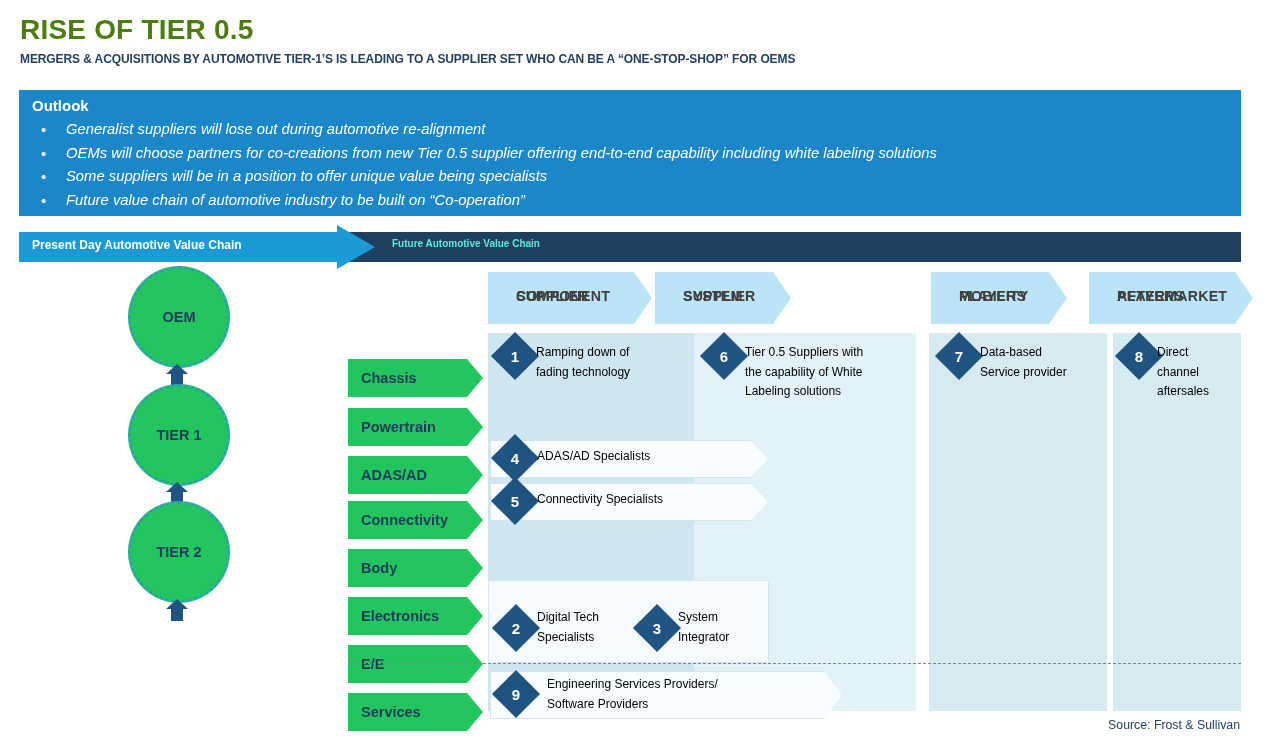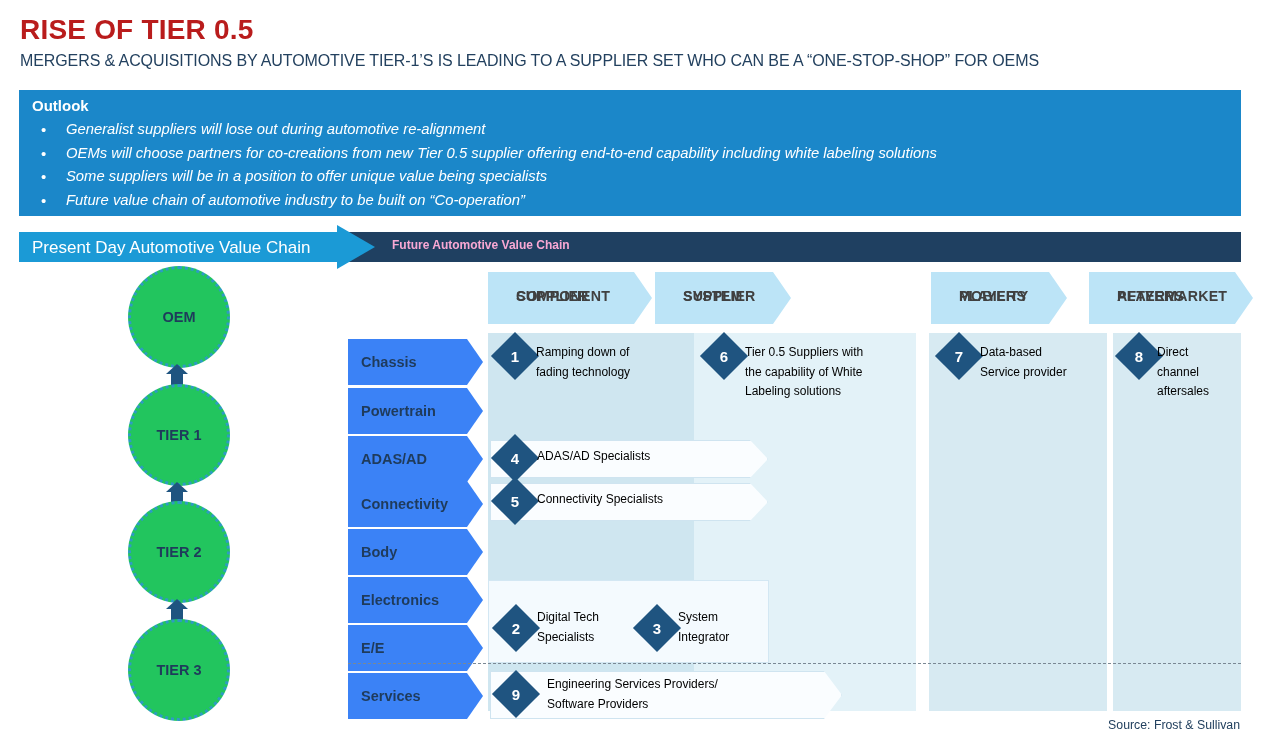--- a/index.html
+++ b/index.html
@@ -10,25 +10,25 @@
     color:#1F3B5B;
     overflow:hidden;
     position:relative;
   }
   .slide{position:relative;width:1280px;height:741px;}
 
   
   .title{
     position:absolute;left:20px;top:14px;
     font-size:28px;font-weight:bold;letter-spacing:.2px;
-    color:#b91c1c;
+    color:#4d7c0f;
   }
   .subtitle{
     position:absolute;left:20px;top:52px;
-    font-size:16px;font-weight:400;letter-spacing:-.1px;
+    font-size:12px;font-weight:700;letter-spacing:-.1px;
     color:#23415F;white-space:nowrap;
   }
 
   
   .outlook{
     position:absolute;left:19px;top:90px;width:1222px;height:126px;
     background:#1B87C9;
     color:#ffffff;
   }
   .outlook-title{
@@ -47,35 +47,35 @@
   .outlook li .bul{
     position:absolute;left:8px;top:0px;font-style:normal;font-size:15px;
   }
 
   
   .banner-dark{
     position:absolute;left:348px;top:232px;width:893px;height:30px;
     background:#1F4061;
   }
   .banner-dark .lbl{
-    position:absolute;left:44px;top:6px;color:#f9a8d4;font-size:12px;font-weight:bold;
+    position:absolute;left:44px;top:6px;color:#5eead4;font-size:10px;font-weight:bold;
   }
   .banner-light{
     position:absolute;left:19px;top:232px;width:370px;height:30px;
   }
   .banner-light .body{
     position:absolute;left:0;top:0;width:330px;height:30px;background:#1B9AD6;
   }
   .banner-light .arrow{
     position:absolute;left:318px;top:-7px;width:0;height:0;
     border-top:22px solid transparent;border-bottom:22px solid transparent;
     border-left:38px solid #1B9AD6;
   }
   .banner-light .lbl{
-    position:absolute;left:13px;top:6px;color:#fff;font-size:17px;font-weight:normal;
+    position:absolute;left:13px;top:6px;color:#fff;font-size:12px;font-weight:bold;
     white-space:nowrap;
   }
 
   
   .tier-circle{
     position:absolute;width:96px;height:96px;border-radius:50%;
     border:3px dotted #2E9BC4;background:#22c55e;
     display:flex;align-items:center;justify-content:center;
     font-size:14.5px;font-weight:bold;color:#1F3B5B;
   }
@@ -100,25 +100,25 @@
     color:#404040;font-size:14.2px;font-weight:bold;line-height:17px;
     letter-spacing:.2px;
   }
   .chev-head span{position:absolute;left:14px;top:8px;}
 
   
   .band{position:absolute;}
 
   
   .row-label{
-    position:absolute;left:348px;height:46px;width:135px;
-    background:#3b82f6;
+    position:absolute;left:348px;height:38px;width:135px;
+    background:#22c55e;
     clip-path:polygon(0 0, calc(100% - 16px) 0, 100% 50%, calc(100% - 16px) 100%, 0 100%);
     color:#1F3B5B;font-size:14.5px;font-weight:bold;
-    display:flex;align-items:center;
+    display:flex;align-items:center;margin-top:20px;
   }
   .row-label span{padding-left:13px;}
 
   
   .spec-bar{
     position:absolute;height:36px;background:#FAFDFF;
     border:1px solid #CFE4F0;
     clip-path:polygon(0 0, calc(100% - 18px) 0, 100% 50%, calc(100% - 18px) 100%, 0 100%);
   }
   .spec-bar.tall{height:46px;}
@@ -195,23 +195,20 @@
     <div class="head"></div>
       <div class="stem"></div>
   </div>
   <div class="tier-circle" style="left:128px;top:501px;">
     <span>TIER 2</span>
   </div>
   <div class="tier-arrow" style="top:599px;height:24px;">
     <div class="head"></div>
       <div class="stem"></div>
   </div>
-  <div class="tier-circle" style="left:128px;top:619px;">
-    <span>TIER 3</span>
-  </div>
 
   <div class="band" style="left:488px;top:333px;width:206px;height:378px;background:#CFE6F0;"></div>
   <div class="band" style="left:694px;top:333px;width:222px;height:378px;background:#E3F2F8;"></div>
   <div class="band" style="left:929px;top:333px;width:178px;height:378px;background:#D7EAF2;"></div>
   <div class="band" style="left:1113px;top:333px;width:128px;height:378px;background:#D7EAF2;"></div>
 
   <div class="chev-head" style="left:488px;width:164px;">
     <span><span>COMPONENT</span><br><span>SUPPLIER</span></span>
   </div>
   <div class="chev-head" style="left:655px;width:136px;">

